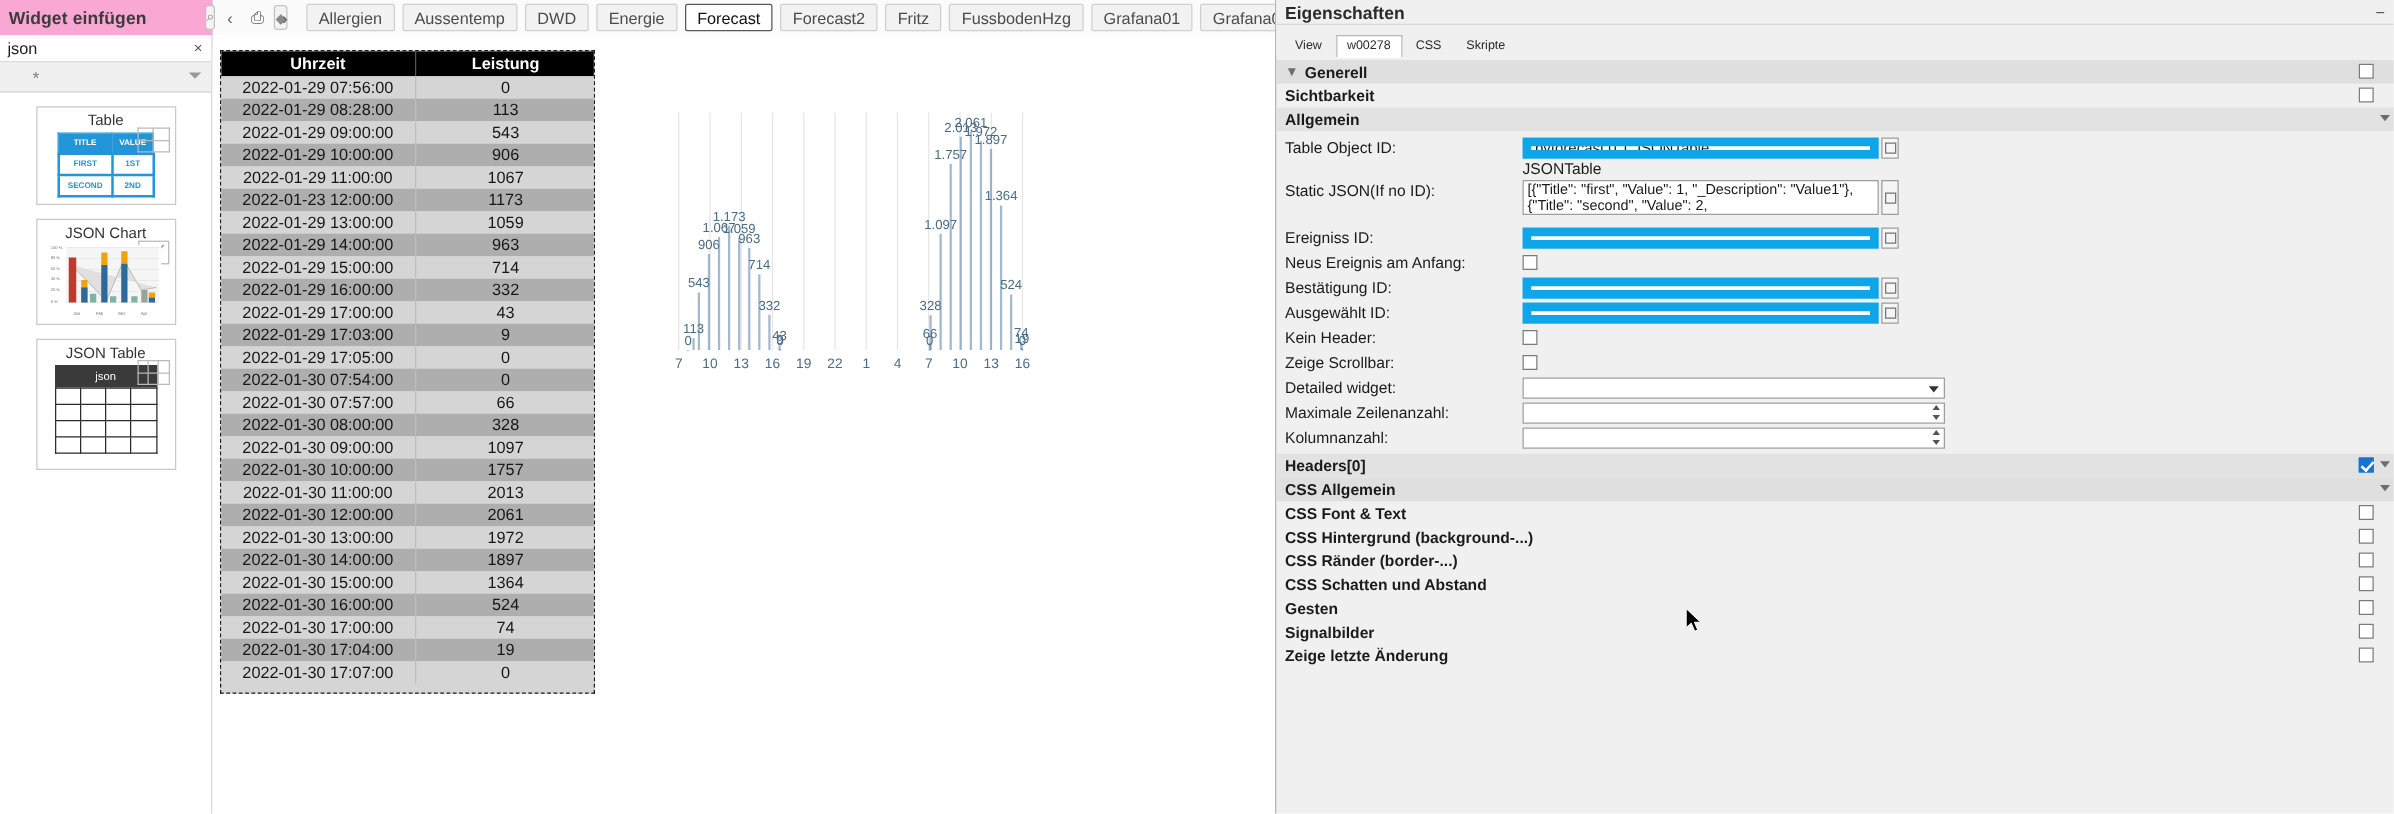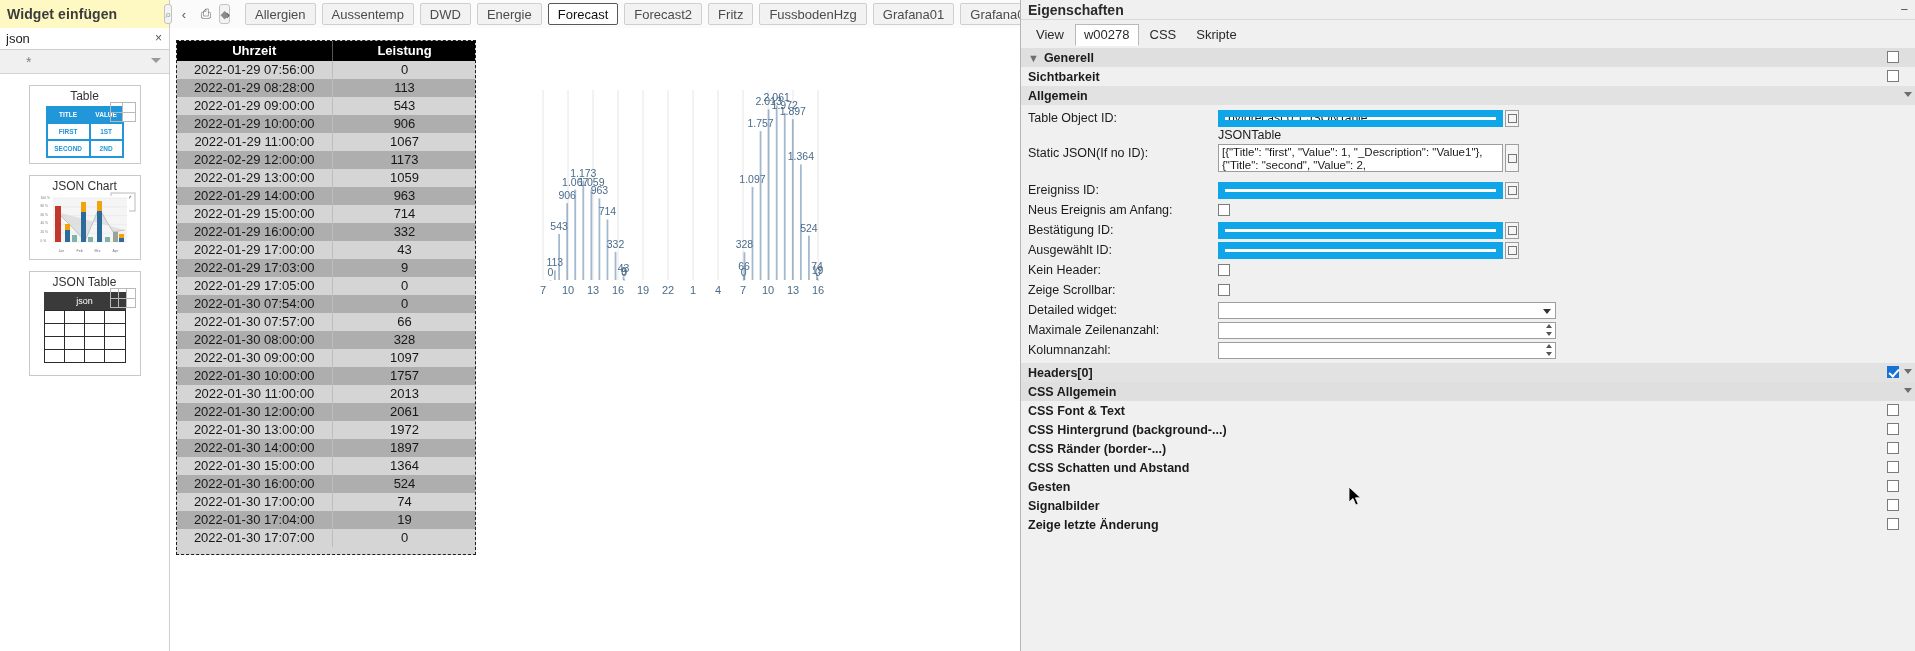--- a/index.html
+++ b/index.html
@@ -16,21 +16,21 @@
 
   
   .topbar {
     position: absolute; left: 0; top: 0; width: 1250px; height: 28px;
     background: #fbfbfb;
     display: flex; align-items: stretch;
   }
   .widget-title-zone {
     width: 170px; height: 28px; display: flex; align-items: center;
     border-right: 1px solid #c8c8c8;
-    background: #fef9c3;
+    background: #f9a8d4;
     gap: 42px;
   }
   .widget-title {
     font-size: 14px; font-weight: bold; color: #3c3c3c;
     padding-left: 7px; letter-spacing: .1px; white-space: nowrap;
   }
   .mini-btn {
     width: 24px; height: 20px; margin-left: 5px;
     border: 1px solid #c2c2c2; border-radius: 3px;
     background: #f3f3f3;
@@ -156,21 +156,21 @@
     display: flex; align-items: center; justify-content: space-between;
     padding: 0 4px 0 7px; border-bottom: 1px solid #d8d8d8;
   }
   .props-head .t { font-size: 14px; font-weight: bold; color: #2b2b2b; }
   .props-head .x { font-size: 13px; color: #555; padding-right: 3px; }
   .props-tabs {
     display: flex; align-items: flex-end; gap: 2px;
     padding: 4px 6px 0 6px; height: 26px; background: #f0f0f0;
   }
   .ptab {
-    padding: 2px 8px 3px 8px; font-size: 13px; color: #2a2a2a;
+    padding: 2px 8px 3px 8px; font-size: 10px; color: #2a2a2a;
     border: 1px solid transparent; background: transparent;
   }
   .ptab.active { background: #fff; border: 1px solid #b9b9b9; border-bottom-color:#fff; }
   .ptab.plain { color: #2a2a2a; }
 
   .prow {
     display: flex; align-items: center; height: 19px;
     padding-left: 7px; padding-right: 4px; position: relative;
   }
   .prow.section { background: #dfdfdf; }
@@ -441,21 +441,21 @@
             </tr>
             <tr class="even">
               <td class="c-time">2022-01-29 10:00:00</td>
               <td class="c-val">906</td>
             </tr>
             <tr class="odd">
               <td class="c-time">2022-01-29 11:00:00</td>
               <td class="c-val">1067</td>
             </tr>
             <tr class="even">
-              <td class="c-time">2022-02-29 12:00:00</td>
+              <td class="c-time">2022-01-23 12:00:00</td>
               <td class="c-val">1173</td>
             </tr>
             <tr class="odd">
               <td class="c-time">2022-01-29 13:00:00</td>
               <td class="c-val">1059</td>
             </tr>
             <tr class="even">
               <td class="c-time">2022-01-29 14:00:00</td>
               <td class="c-val">963</td>
             </tr>

